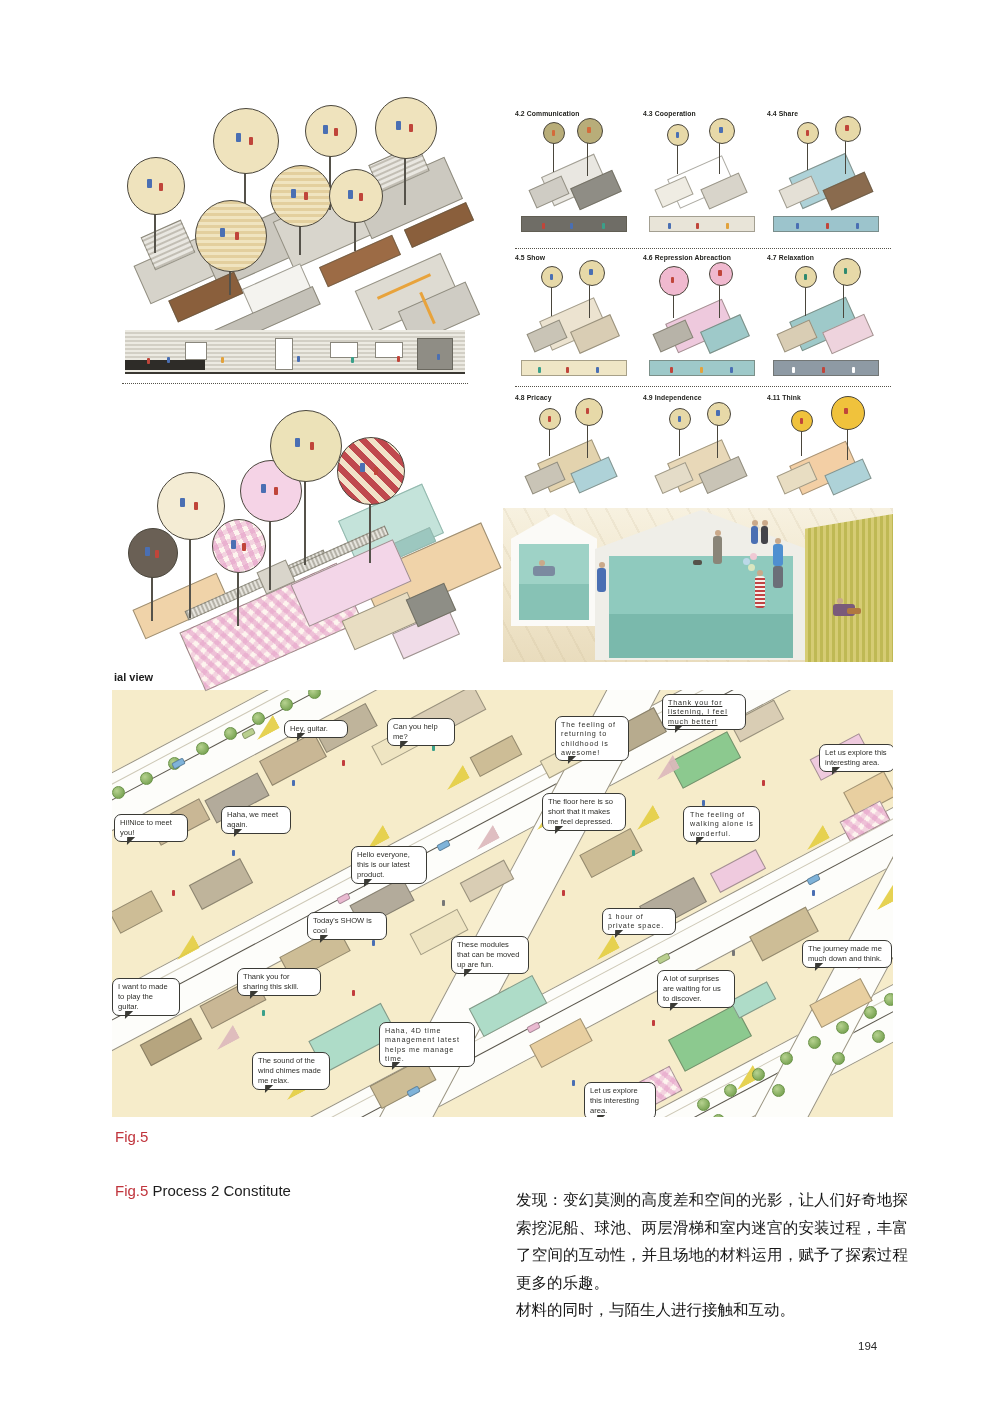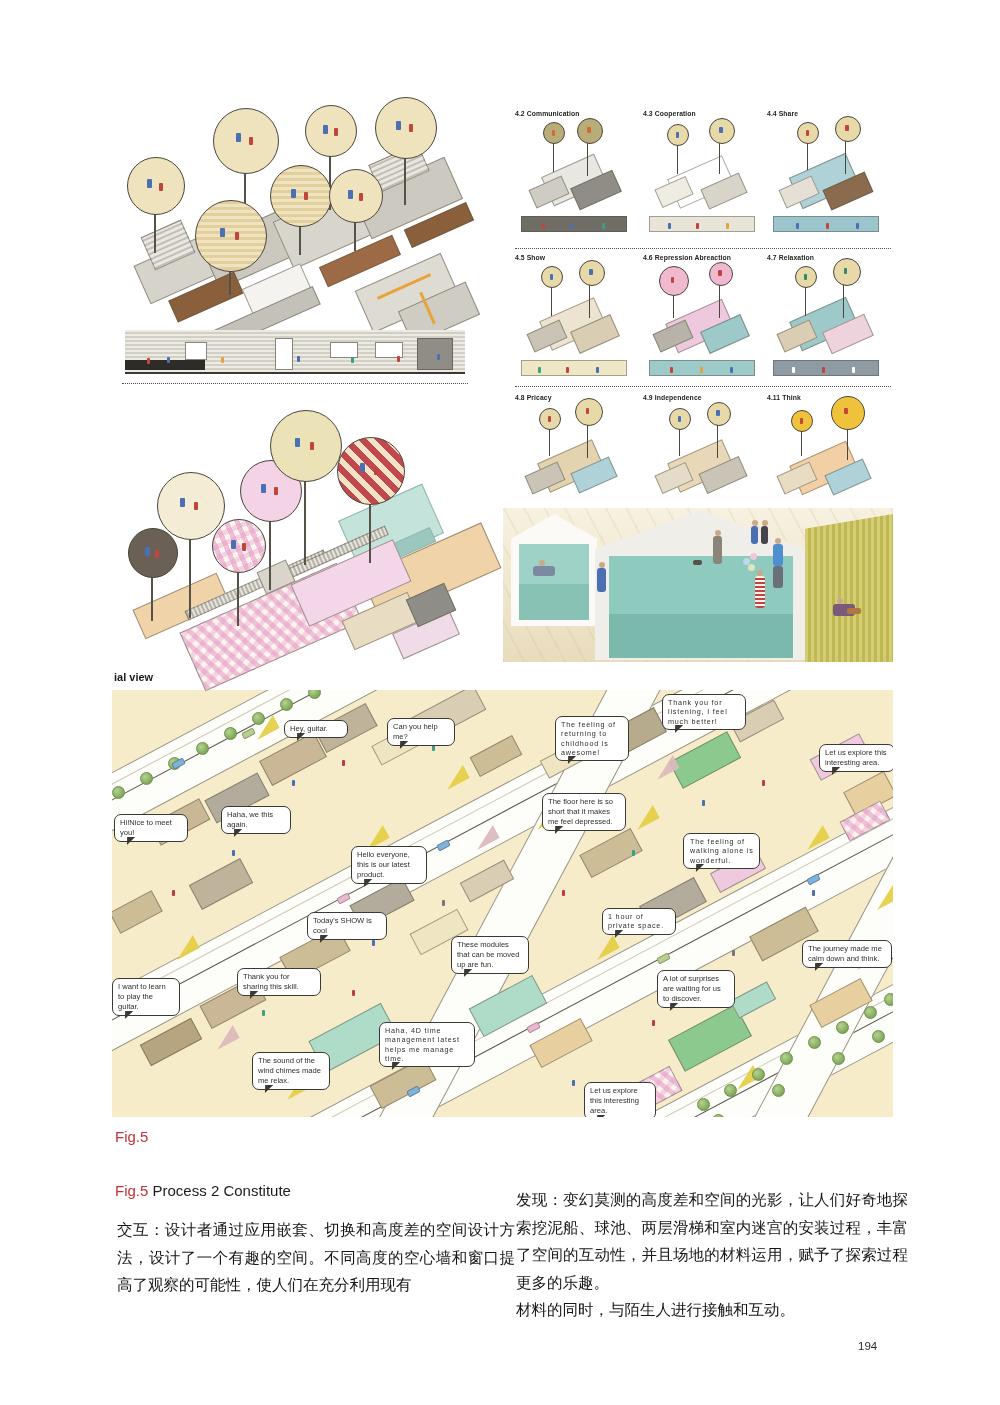--- a/index.html
+++ b/index.html
@@ -441,48 +441,47 @@
   <div class="pp" style="left:590px;top:110px;background:#4a6fb3;"></div>
   <div class="pp" style="left:650px;top:90px;background:#c23c3c;"></div>
   <div class="pp" style="left:700px;top:200px;background:#4a6fb3;"></div>
   <div class="pp" style="left:620px;top:260px;background:#777;"></div>
   <div class="pp" style="left:540px;top:330px;background:#c23c3c;"></div>
   <div class="pp" style="left:460px;top:390px;background:#4a6fb3;"></div>
 
   <div class="bub" style="left:172px;top:30px;width:52px;">Hey, guitar.</div>
   <div class="bub" style="left:275px;top:28px;width:56px;">Can you help me?</div>
   <div class="bub" style="left:2px;top:124px;width:62px;">Hi!Nice to meet you!</div>
-  <div class="bub" style="left:109px;top:116px;width:58px;">Haha, we this again.</div>
+  <div class="bub" style="left:109px;top:116px;width:58px;">Haha, we meet again.</div>
   <div class="bub" style="left:239px;top:156px;width:64px;">Hello everyone, this is our latest product.</div>
-  <div class="bub sp" style="left:550px;top:4px;width:72px;">Thank you for listening, I feel much better!</div>
+  <div class="bub sp" style="left:550px;top:4px;width:72px;text-decoration:underline;">Thank you for listening, I feel much better!</div>
   <div class="bub sp" style="left:443px;top:26px;width:62px;">The feeling of returning to childhood is awesome!</div>
   <div class="bub" style="left:707px;top:54px;width:64px;">Let us explore this interesting area.</div>
   <div class="bub" style="left:430px;top:103px;width:72px;">The floor here is so short that it makes me feel depressed.</div>
-  <div class="bub sp" style="left:571px;top:143px;width:64px;padding-left:6px;">The feeling of walking alone is wonderful.</div>
+  <div class="bub sp" style="left:571px;top:116px;width:64px;padding-left:6px;">The feeling of walking alone is wonderful.</div>
   <div class="bub" style="left:195px;top:222px;width:68px;">Today's SHOW is cool</div>
   <div class="bub" style="left:125px;top:278px;width:72px;">Thank you for sharing this skill.</div>
-  <div class="bub" style="left:0;top:288px;width:56px;">I want to learn to play the guitar.</div>
+  <div class="bub" style="left:0;top:288px;width:56px;">I want to made to play the guitar.</div>
   <div class="bub" style="left:339px;top:246px;width:66px;">These modules that can be moved up are fun.</div>
   <div class="bub sp" style="left:490px;top:218px;width:62px;">1 hour of private space.</div>
-  <div class="bub" style="left:690px;top:250px;width:78px;">The journey made me calm down and think.</div>
+  <div class="bub" style="left:690px;top:250px;width:78px;">The journey made me much down and think.</div>
   <div class="bub" style="left:545px;top:280px;width:66px;">A lot of surprises are waiting for us to discover.</div>
   <div class="bub sp" style="left:267px;top:332px;width:84px;">Haha, 4D time management latest helps me manage time.</div>
   <div class="bub" style="left:140px;top:362px;width:66px;">The sound of the wind chimes made me relax.</div>
   <div class="bub" style="left:472px;top:392px;width:60px;">Let us explore this interesting area.</div>
 </div>
 
 <div class="abs figcap" style="left:115px;top:1128px;">Fig.5</div>
 
 <div class="abs capline" style="left:115px;top:1182px;">
   <span class="red">Fig.5</span>
   <span>Process 2 Constitute</span>
 </div>
 
 <div class="abs" style="left:117px;top:1216px;width:398px;">
-  <div class="cjk">交互：设计者通过应用嵌套、切换和高度差的空间设计方法，设计了一个有趣的空间。不同高度的空心墙和窗口提高了观察的可能性，使人们在充分利用现有</div>
 </div>
 
 <div class="abs" style="left:516px;top:1186px;width:392px;">
   <div class="cjk">发现：变幻莫测的高度差和空间的光影，让人们好奇地探索挖泥船、球池、两层滑梯和室内迷宫的安装过程，丰富了空间的互动性，并且场地的材料运用，赋予了探索过程更多的乐趣。</div>
   <div class="cjk">材料的同时，与陌生人进行接触和互动。</div>
 </div>
 
 <div class="abs pagenum" style="left:858px;top:1340px;">194</div>
 
 </body></html>

